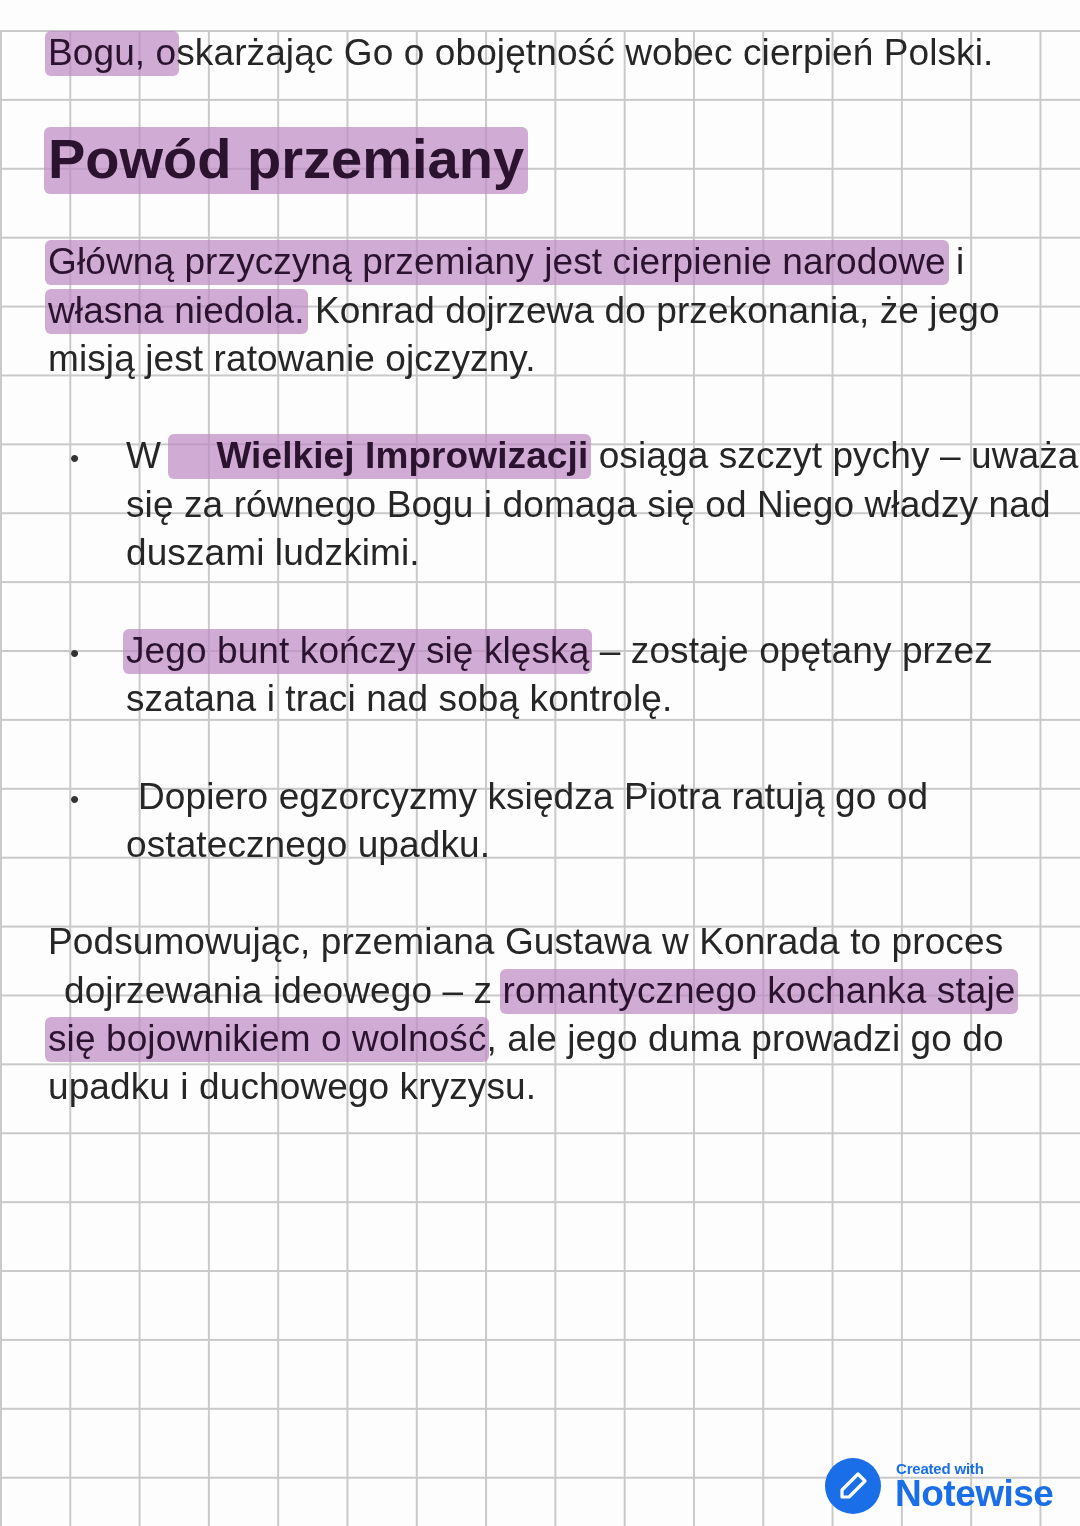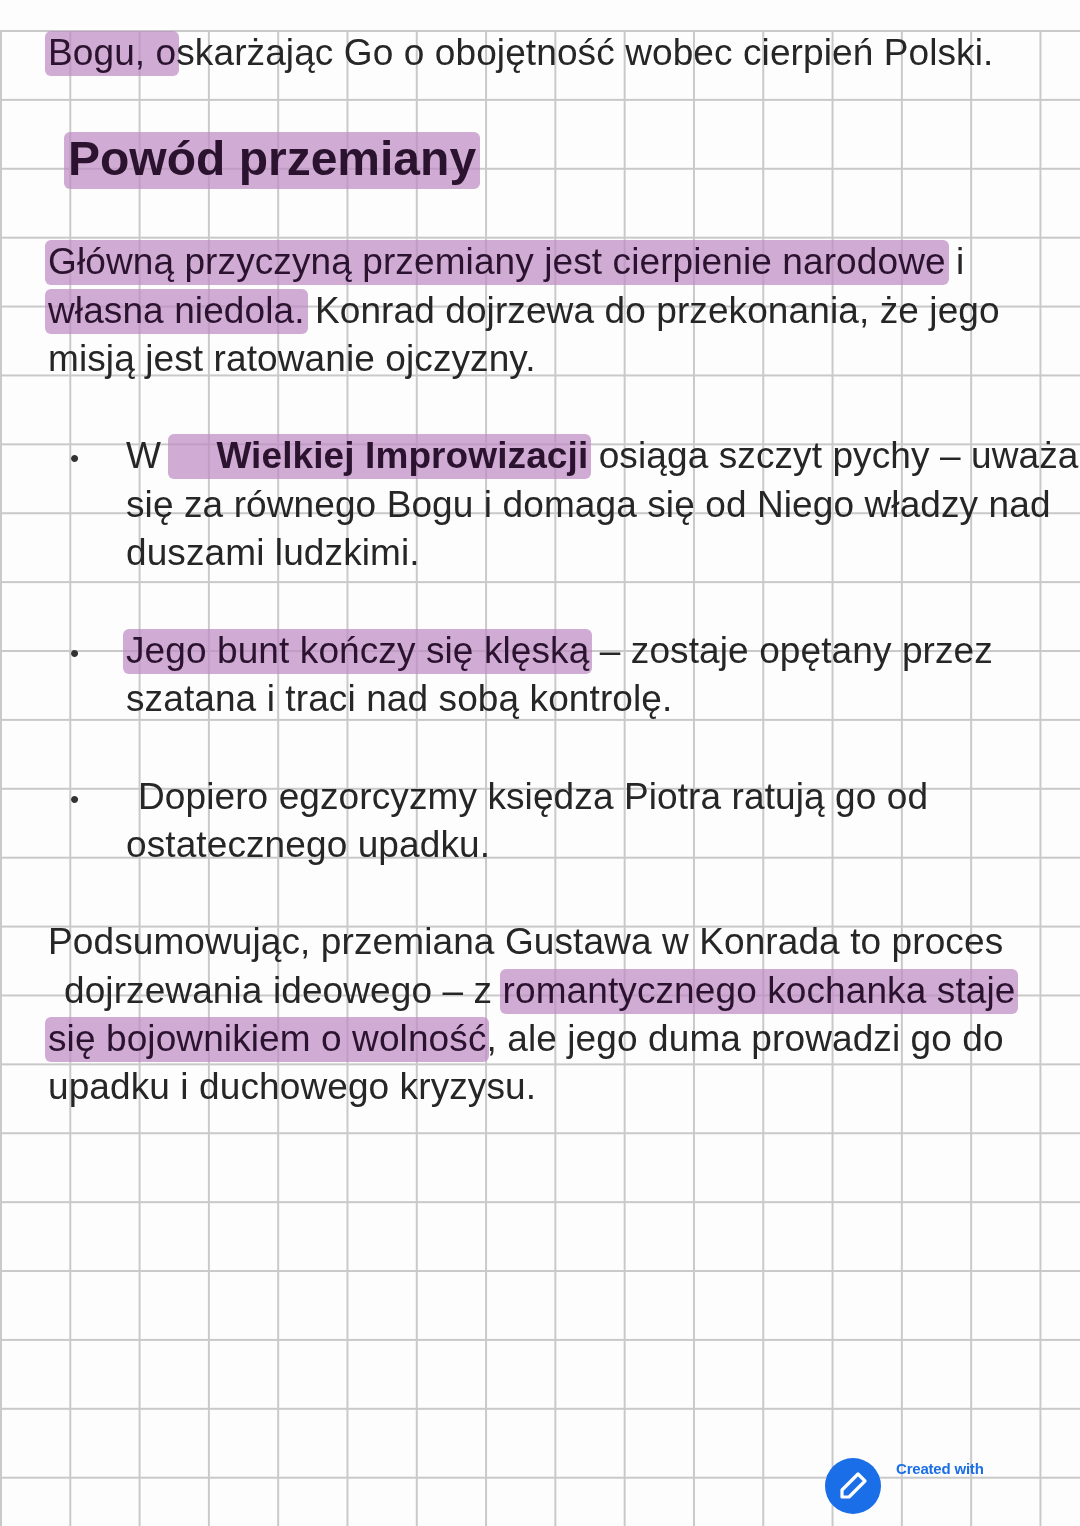--- a/index.html
+++ b/index.html
@@ -24,22 +24,22 @@
   }
   .hl {
     background:rgba(190,140,195,0.72);
     color:#2b1330;
     border-radius:6px;
     padding:1px 3px 3px 3px;
     margin:0 -3px;
   }
   .b { font-weight:bold;padding-left:48px; }
   .heading {
-    position:absolute; left:44px; top:133px; font-size:48px; font-weight:bold;
-    color:#2b1330; line-height:52px; white-space:nowrap;margin-left:20px;
+    position:absolute; left:44px; top:133px; font-size:56px; font-weight:bold;
+    color:#2b1330; line-height:52px; white-space:nowrap;
   }
   .heading .hl { padding:0 4px 4px 4px; margin:0; }
   .bullet {
     position:absolute; font-size:26px; line-height:40px; color:#333;
   }
   .brand {
     position:absolute; left:825px; top:1458px; width:240px; height:60px;
   }
   .brand-circle {
     position:absolute; left:0; top:0; width:56px; height:56px; border-radius:50%;
@@ -105,13 +105,14 @@
   <div class="line" style="left:48px; top:1067px;">upadku i duchowego kryzysu.</div>
 </div>
 
 <div class="brand">
   <div class="brand-circle">
     <svg width="32" height="32" viewBox="0 0 32 32">
       <path d="M21 4 L28 11 L12 27 L5 27 L5 20 Z" fill="none" stroke="#ffffff" stroke-width="3.2" stroke-linejoin="round"></path>
     </svg>
   </div>
   <div class="brand-small">Created with</div>
+  <div class="brand-big">Notewise</div>
 </div>
 
 </body></html>

